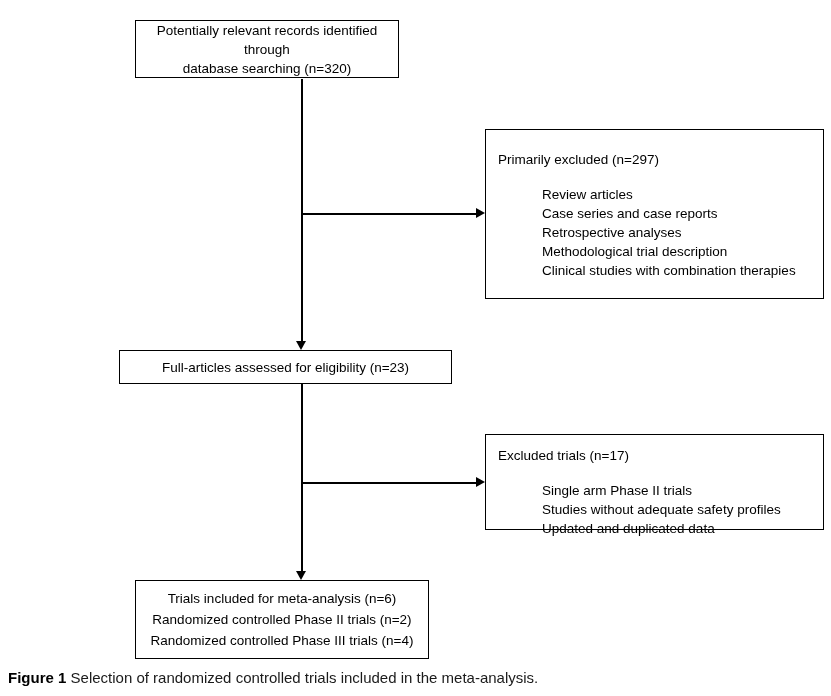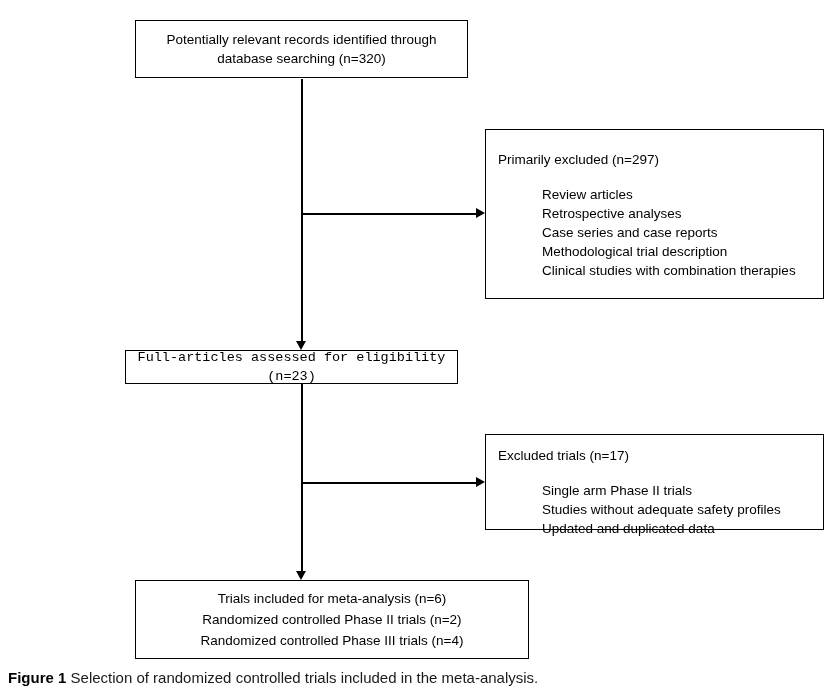--- a/index.html
+++ b/index.html
@@ -24,23 +24,23 @@
     font-size: 13.5px;
     line-height: 19px;
   }
   .box.centered {
     display: flex;
     flex-direction: column;
     align-items: center;
     justify-content: center;
     text-align: center;
   }
-  .box-identified   { left: 135px; top: 20px;  width: 333px; height: 58px; }
-  .box-eligibility  { left: 125px; top: 350px; width: 333px; height: 34px; font-family: Liberation Mono, monospace; }
-  .box-included     { left: 135px; top: 580px; width: 394px; height: 79px; line-height: 21px; }
+  .box-identified   { left: 135px; top: 20px;  width: 264px; height: 58px; }
+  .box-eligibility  { left: 119px; top: 350px; width: 333px; height: 34px; }
+  .box-included     { left: 135px; top: 580px; width: 294px; height: 79px; line-height: 21px; }
   .box-prim-excl    { left: 485px; top: 129px; width: 339px; height: 170px; padding: 20px 10px 10px 12px; }
   .box-trial-excl   { left: 485px; top: 434px; width: 339px; height: 96px;  padding: 11px 10px 10px 12px; }
   .excl-title { margin: 0 0 7px 0; }
   .excl-list  { margin: 16px; padding: 0; list-style: none; }
   .excl-list li { padding-left: 28px; line-height: 19px; }
   .lines-list { margin: 0; padding: 0; list-style: none; text-align: center; }
 
   .vline, .hline {
     position: absolute;
     background: #000000;
@@ -95,22 +95,22 @@
   <div class="arrow-down arrow-down-1"></div>
 
   <div class="hline hline-1"></div>
   <div class="arrow-right arrow-right-1"></div>
 
   <div class="box box-prim-excl">
     <div class="excl-title">Primarily excluded (n=297)</div>
     <ul class="excl-list">
 
     <li>Review articles</li>
+        <li>Case series and case reports</li>
         <li>Retrospective analyses</li>
-        <li>Case series and case reports</li>
         <li>Methodological trial description</li>
         <li>Clinical studies with combination therapies</li>
       </ul>
   </div>
 
   <div class="box centered box-eligibility">
     <div>Full-articles assessed for eligibility (n=23)</div>
   </div>
 
   <div class="vline vline-2"></div>

